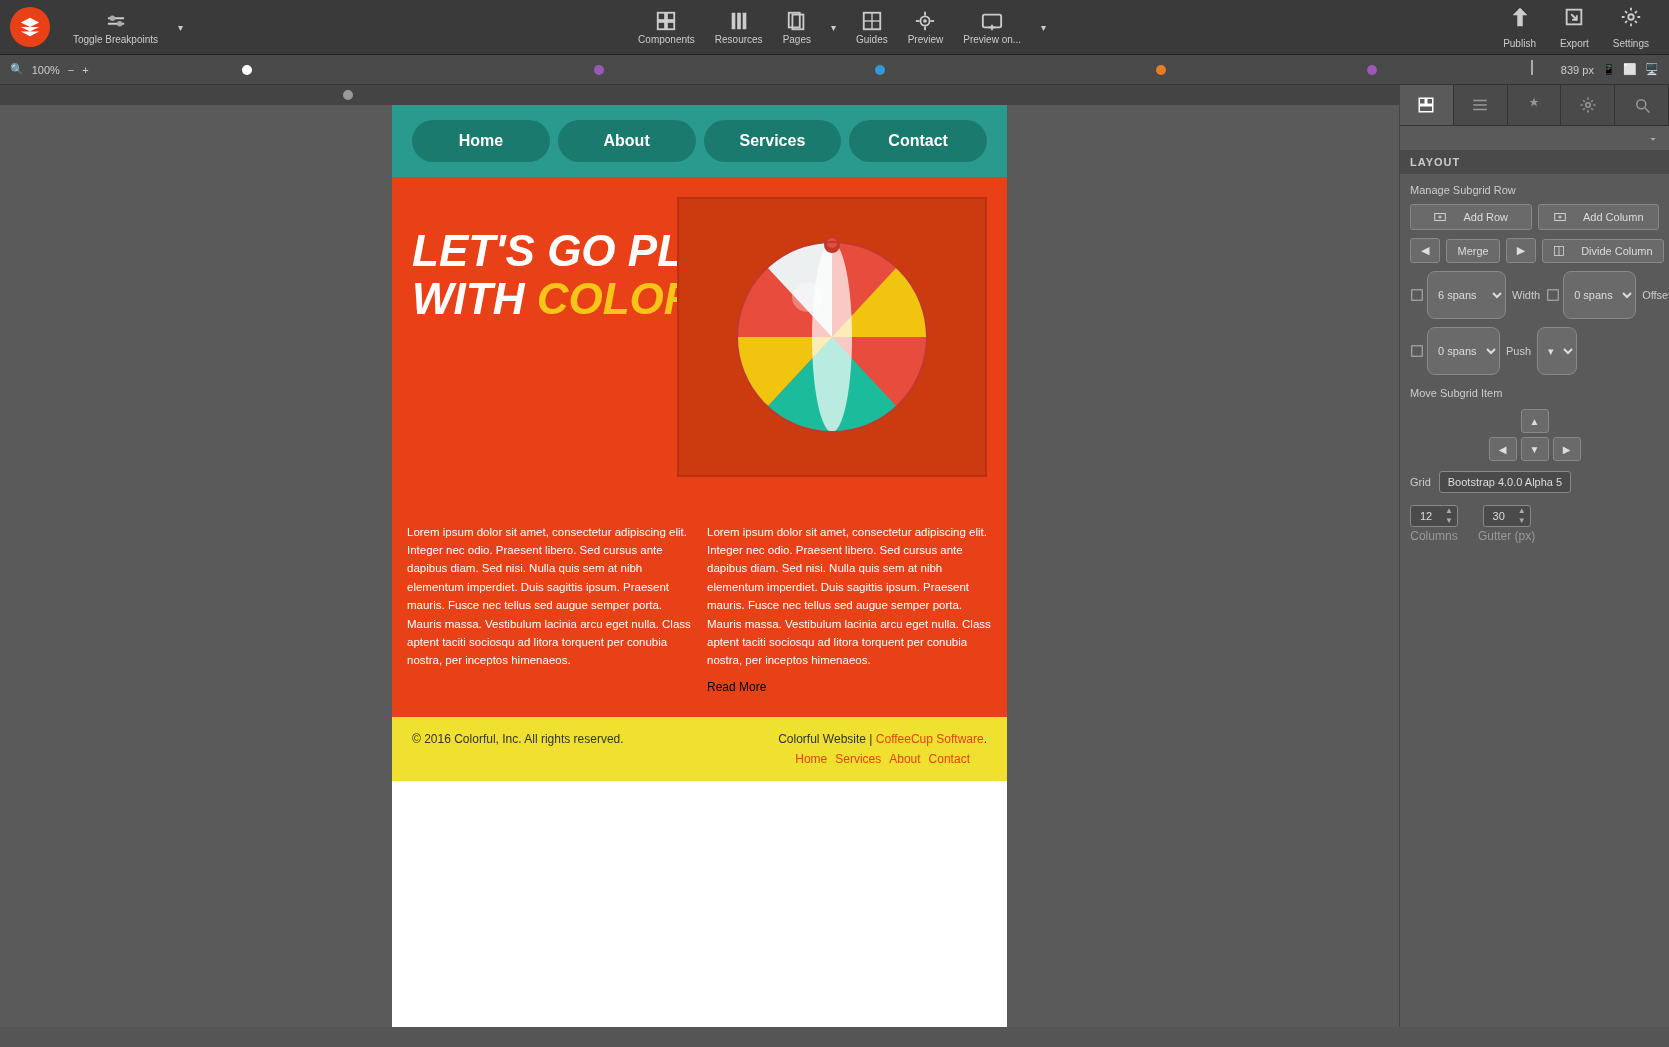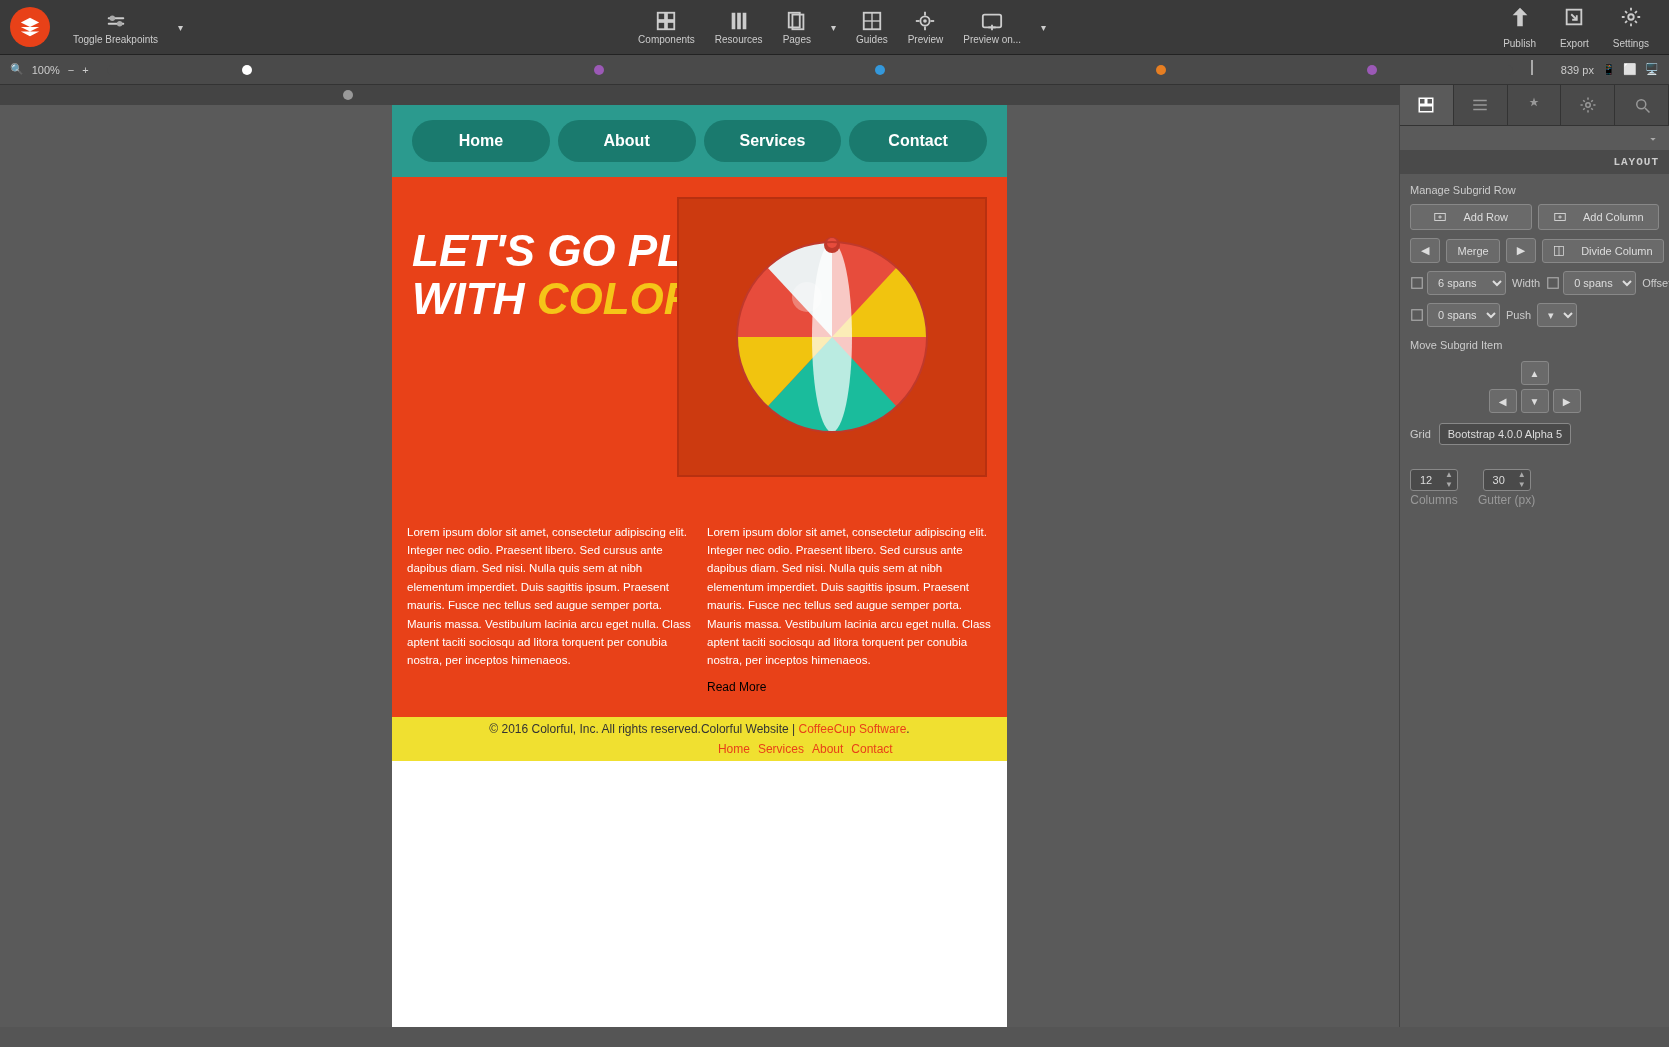--- a/index.html
+++ b/index.html
@@ -120,25 +120,24 @@
       align-items: center;
       justify-content: flex-end;
       padding: 4px 8px;
       cursor: pointer;
     }
     .panel-section-title {
       background: #4a4a4a;
       color: #ccc;
       font-size: 11px;
       padding: 6px 10px;
-      text-align: right;
+      text-align: left;
       font-weight: bold;
       letter-spacing: 1px;
       text-transform: uppercase;
-      font-family: Liberation Mono, monospace;
     }
     .panel-body { padding: 10px; }
     .panel-row {
       display: flex;
       align-items: center;
       gap: 6px;
       margin-bottom: 8px;
     }
     .panel-btn {
       background: #6a6a6a;
@@ -156,24 +155,24 @@
     .panel-btn.wide { flex: 1; justify-content: center; }
     .panel-btn svg { width: 14px; height: 14px; fill: #ddd; }
     .panel-label {
       color: #ccc;
       font-size: 11px;
       white-space: nowrap;
     }
     .panel-select {
       background: #6a6a6a;
       border: 1px solid #888;
-      border-radius: 3px;
+      border-radius: 8px;
       color: #ddd;
       font-size: 11px;
-      padding: 4px 6px;
+      padding: 16px 6px;
       cursor: pointer;
     }
     .move-controls {
       display: flex;
       flex-direction: column;
       align-items: center;
       gap: 4px;
       margin: 10px 0;
     }
     .move-row {
@@ -208,21 +207,21 @@
       background: #4a4a4a;
       border: 1px solid #888;
       border-radius: 3px;
       color: #ddd;
       font-size: 11px;
       padding: 4px 8px;
     }
     .grid-columns-row {
       display: flex;
       gap: 20px;
-      margin-top: 24px;
+      margin-top: 12px;
     }
     .grid-col-item {
       display: flex;
       flex-direction: column;
       align-items: center;
       gap: 2px;
     }
     .grid-col-label {
       color: #999;
       font-size: 12px;
@@ -470,21 +469,21 @@
             <div style="flex:1; color:#fff; font-size:11.5px; line-height:1.6;">
               <span>Lorem ipsum dolor sit amet, consectetur adipiscing elit. Integer nec odio. Praesent libero. Sed cursus ante dapibus diam. Sed nisi. Nulla quis sem at nibh elementum imperdiet. Duis sagittis ipsum. Praesent mauris. Fusce nec tellus sed augue semper porta. Mauris massa. Vestibulum lacinia arcu eget nulla. Class aptent taciti sociosqu ad litora torquent per conubia nostra, per inceptos himenaeos.</span>
             </div>
             <div style="flex:1; color:#fff; font-size:11.5px; line-height:1.6;">
               <span>Lorem ipsum dolor sit amet, consectetur adipiscing elit. Integer nec odio. Praesent libero. Sed cursus ante dapibus diam. Sed nisi. Nulla quis sem at nibh elementum imperdiet. Duis sagittis ipsum. Praesent mauris. Fusce nec tellus sed augue semper porta. Mauris massa. Vestibulum lacinia arcu eget nulla. Class aptent taciti sociosqu ad litora torquent per conubia nostra, per inceptos himenaeos.</span>
               <div style="color:#000000; margin-top:8px; cursor:pointer; font-size:12px;">Read More</div>
             </div>
           </div>
         </div>
 
-        <div style="background:#f0e030; padding:5px 20px; display:flex; justify-content:center; align-items:flex-start;">
+        <div style="background:#f0e030; padding:15px 20px; display:flex; justify-content:space-between; align-items:flex-start;">
           <div style="font-size:12px; color:#333;">© 2016 Colorful, Inc. All rights reserved.</div>
           <div style="text-align:center;">
             <div style="font-size:12px; color:#333;">
               <span>Colorful Website</span><span> | </span><span style="color:#e84118; cursor:pointer;">CoffeeCup Software</span><span>.</span>
             </div>
             <div style="display:flex; gap:8px; margin-top:6px; justify-content:center;">
               <span style="color:#e84118; cursor:pointer; font-size:12px;">Home</span>
               <span style="color:#e84118; cursor:pointer; font-size:12px;">Services</span>
               <span style="color:#e84118; cursor:pointer; font-size:12px;">About</span>
               <span style="color:#e84118; cursor:pointer; font-size:12px;">Contact</span>

